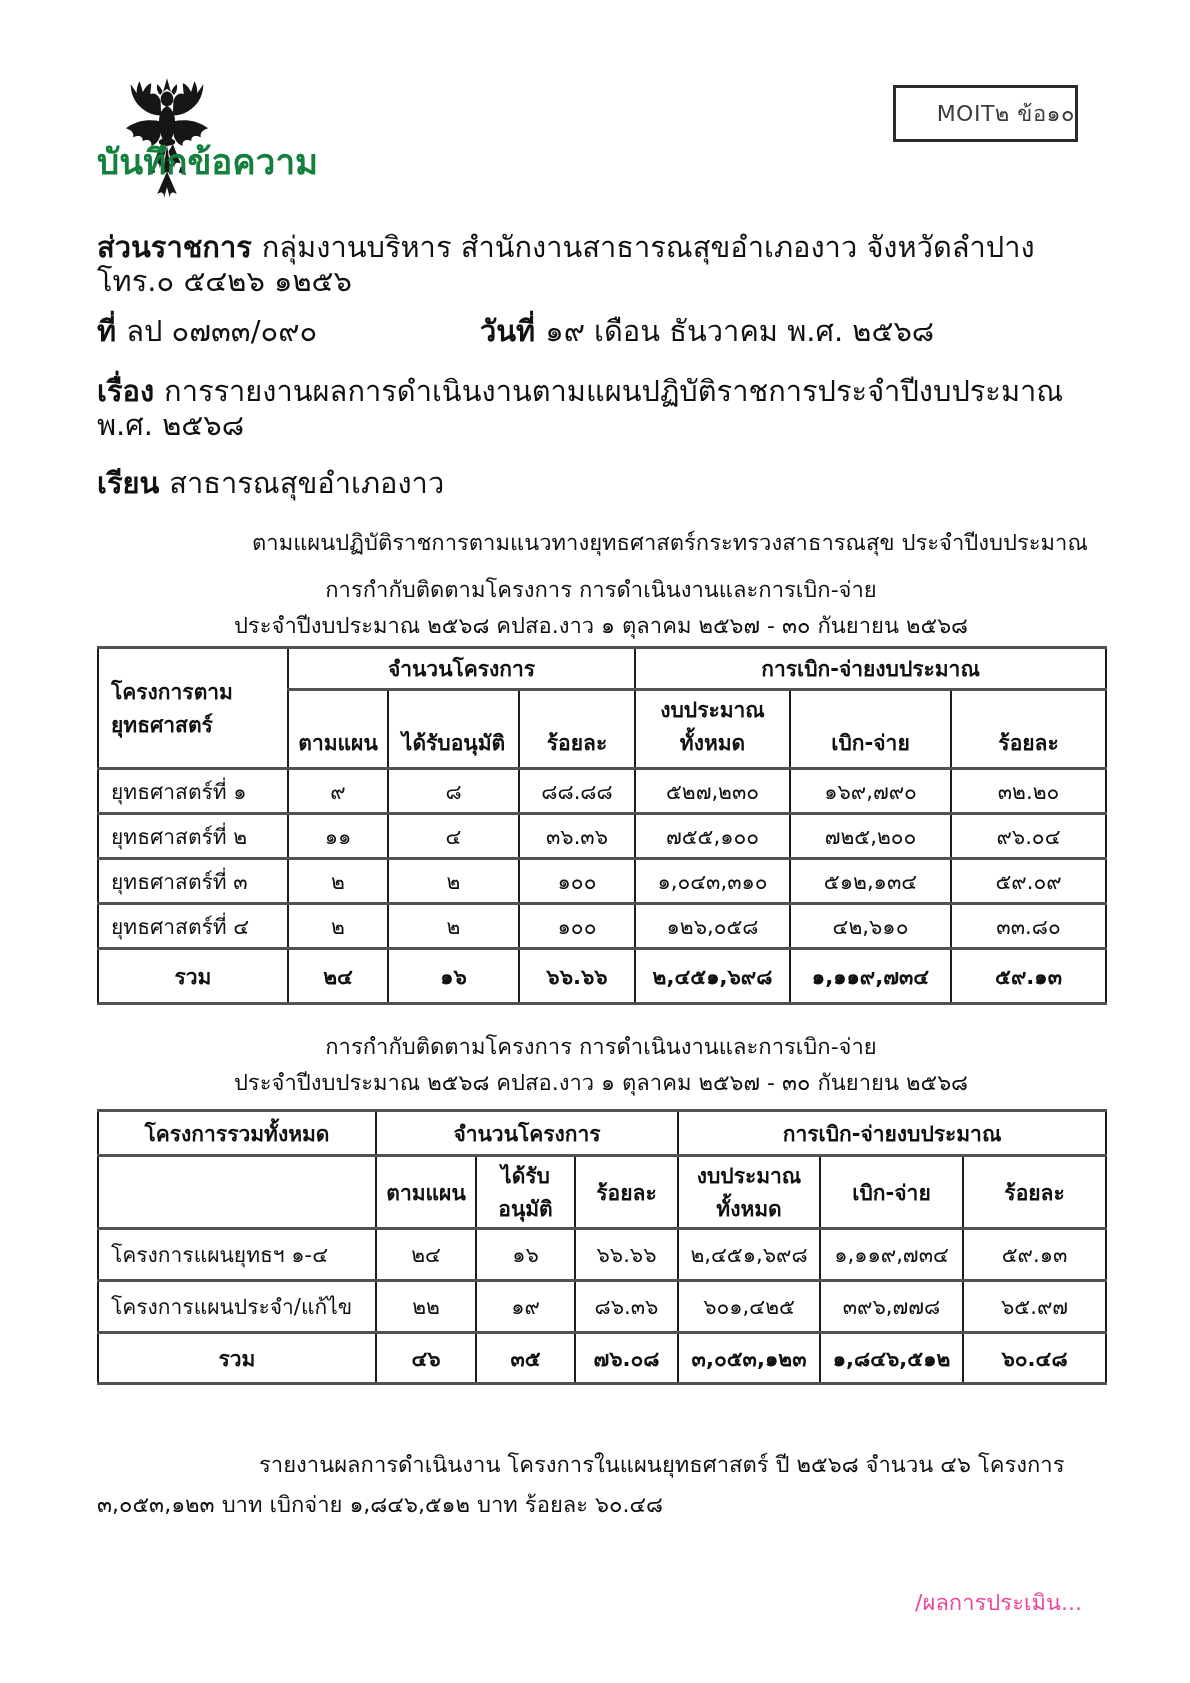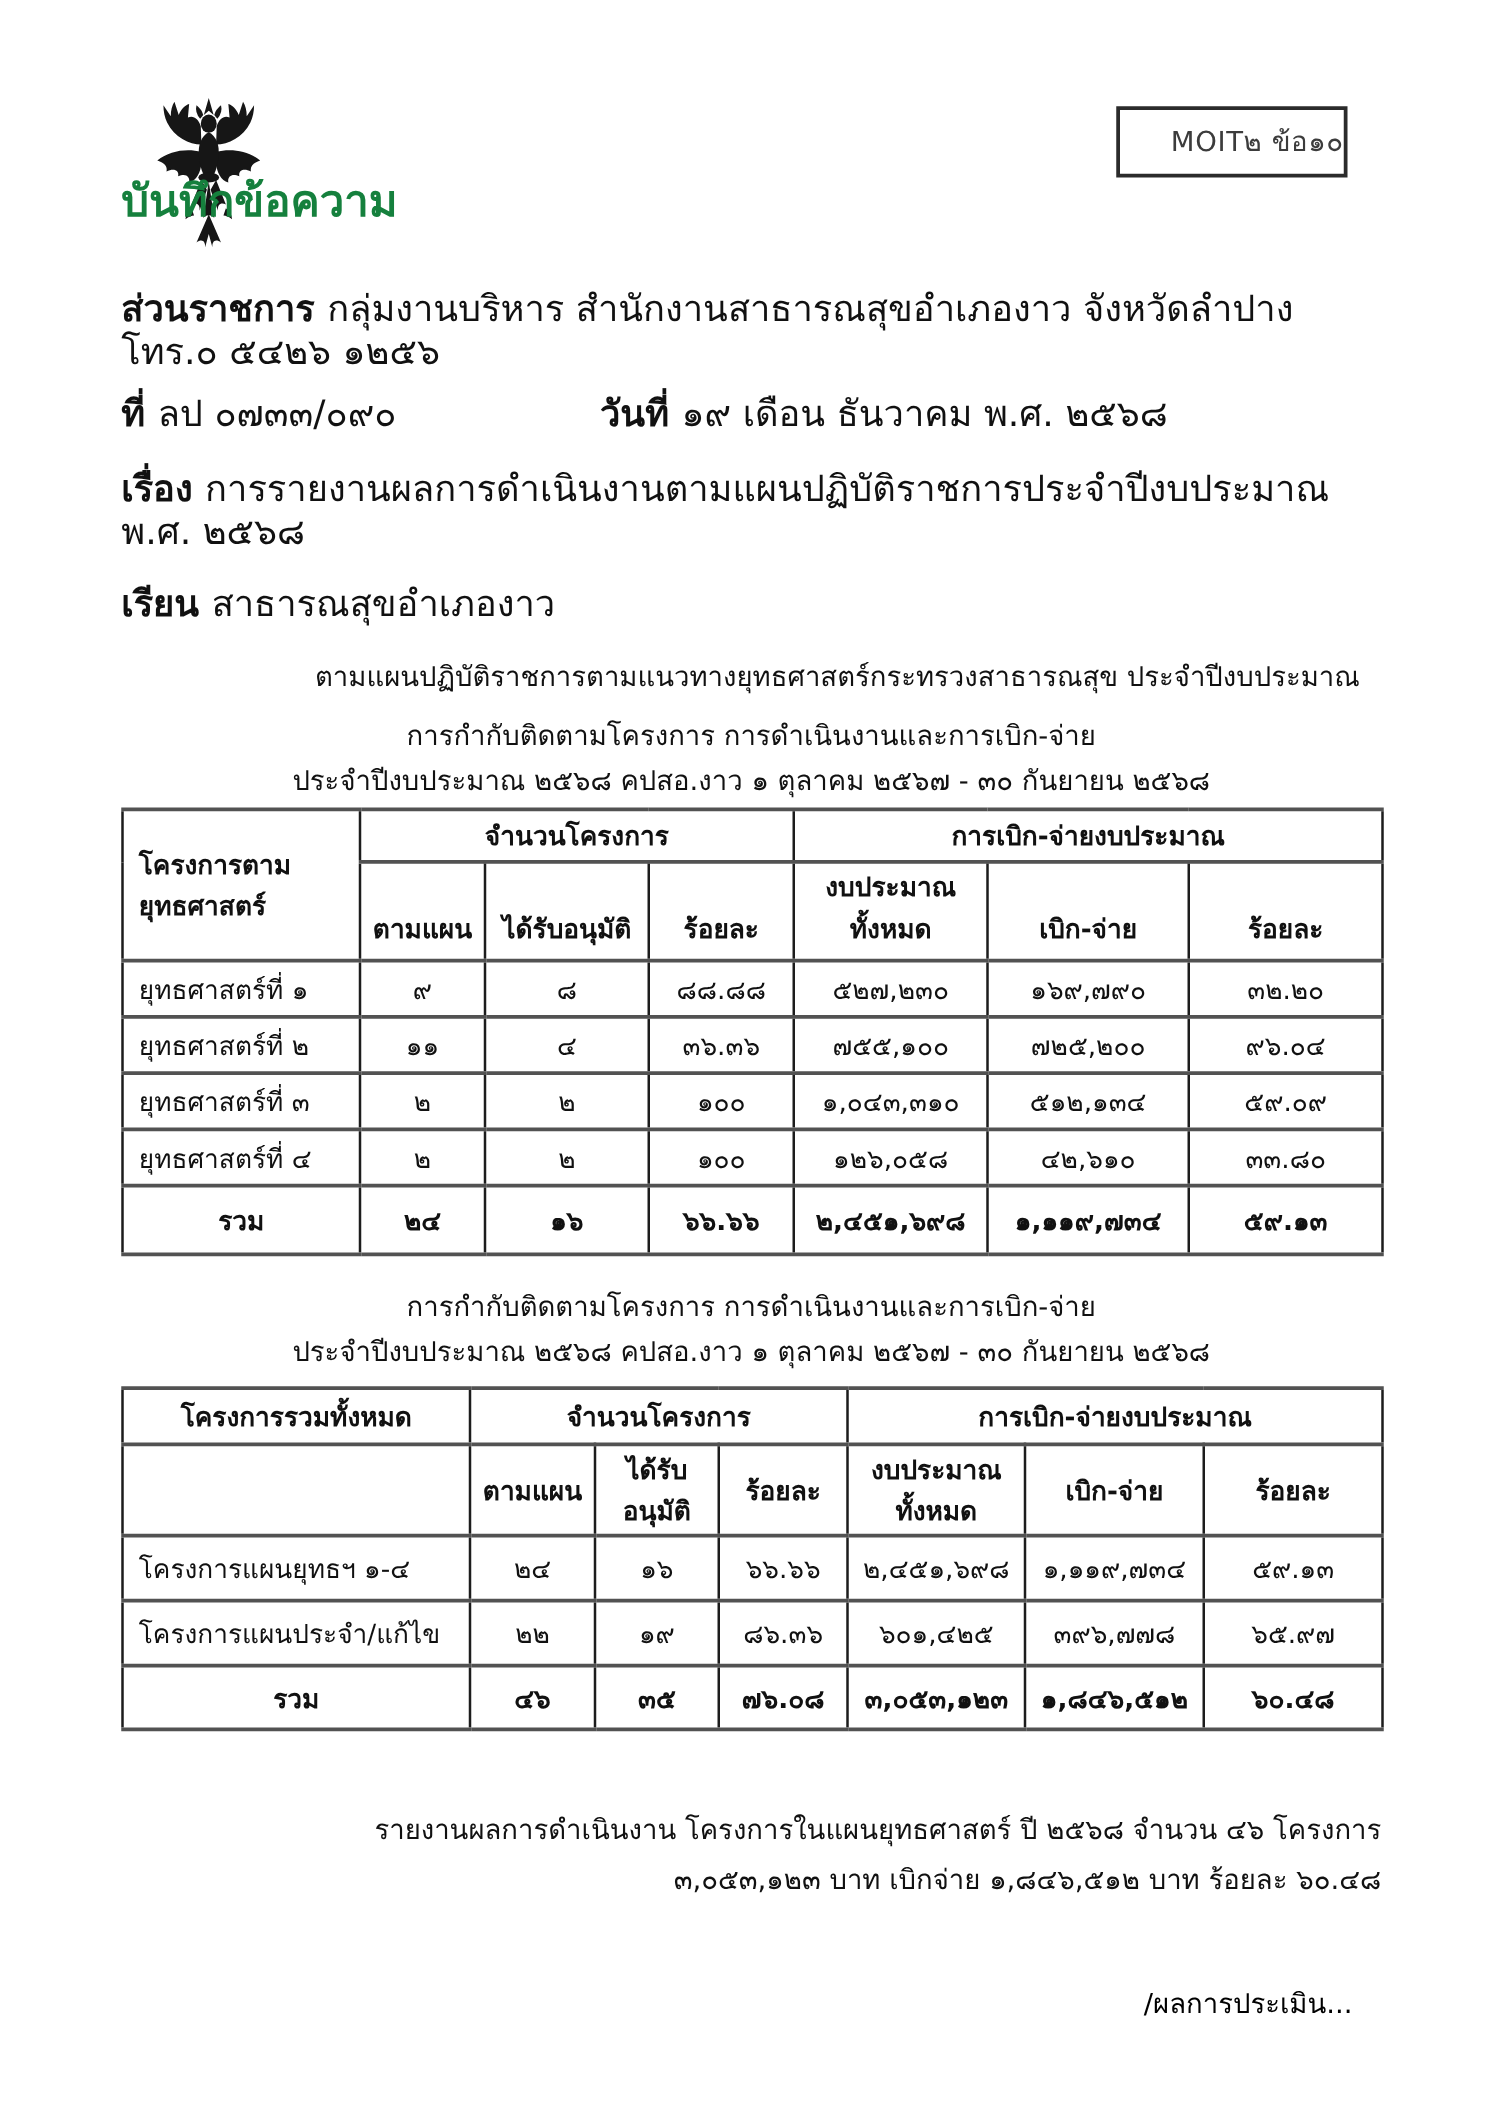--- a/index.html
+++ b/index.html
@@ -43,24 +43,24 @@
     overflow:hidden;
   }
   th { font-weight:bold; }
   .pre-line { white-space:pre-line; }
   .left-pad { text-align:left; padding-left:12px; }
   .bottom-al { vertical-align:bottom; padding-bottom:8px; }
   .total-row td { font-weight:bold; }
   .t1-h1 { height:42px; } .t1-h2 { height:72px; } .t1-row td { height:38px; } .t1-total td { height:48px; }
   .t2-h1 { height:45px; } .t2-h2 { height:70px; } .t2-row td { height:45px; } .t2-total td { height:44px; }
 
-  .closing { margin-top:60px; font-size:22px; line-height:40px;text-align:right; }
+  .closing { margin-top:60px; font-size:22px; line-height:40px; }
   .closing .indent2 { padding-left:162px; }
 
-  .page-footer { position:absolute; right:108px; top:1585px; font-size:22px; color:#000000; }
+  .page-footer { position:absolute; right:108px; top:1585px; font-size:22px; color:#ec4899; }
 </style>
 </head>
 <body>
 
 <div class="page">
 
   <div class="emblem">
     <svg viewBox="0 0 100 140" width="98" height="142" xmlns="http://www.w3.org/2000/svg">
       <g fill="#161616">
         <path d="M50,2 L46,16 L50,12.5 L54,16 Z"></path>

